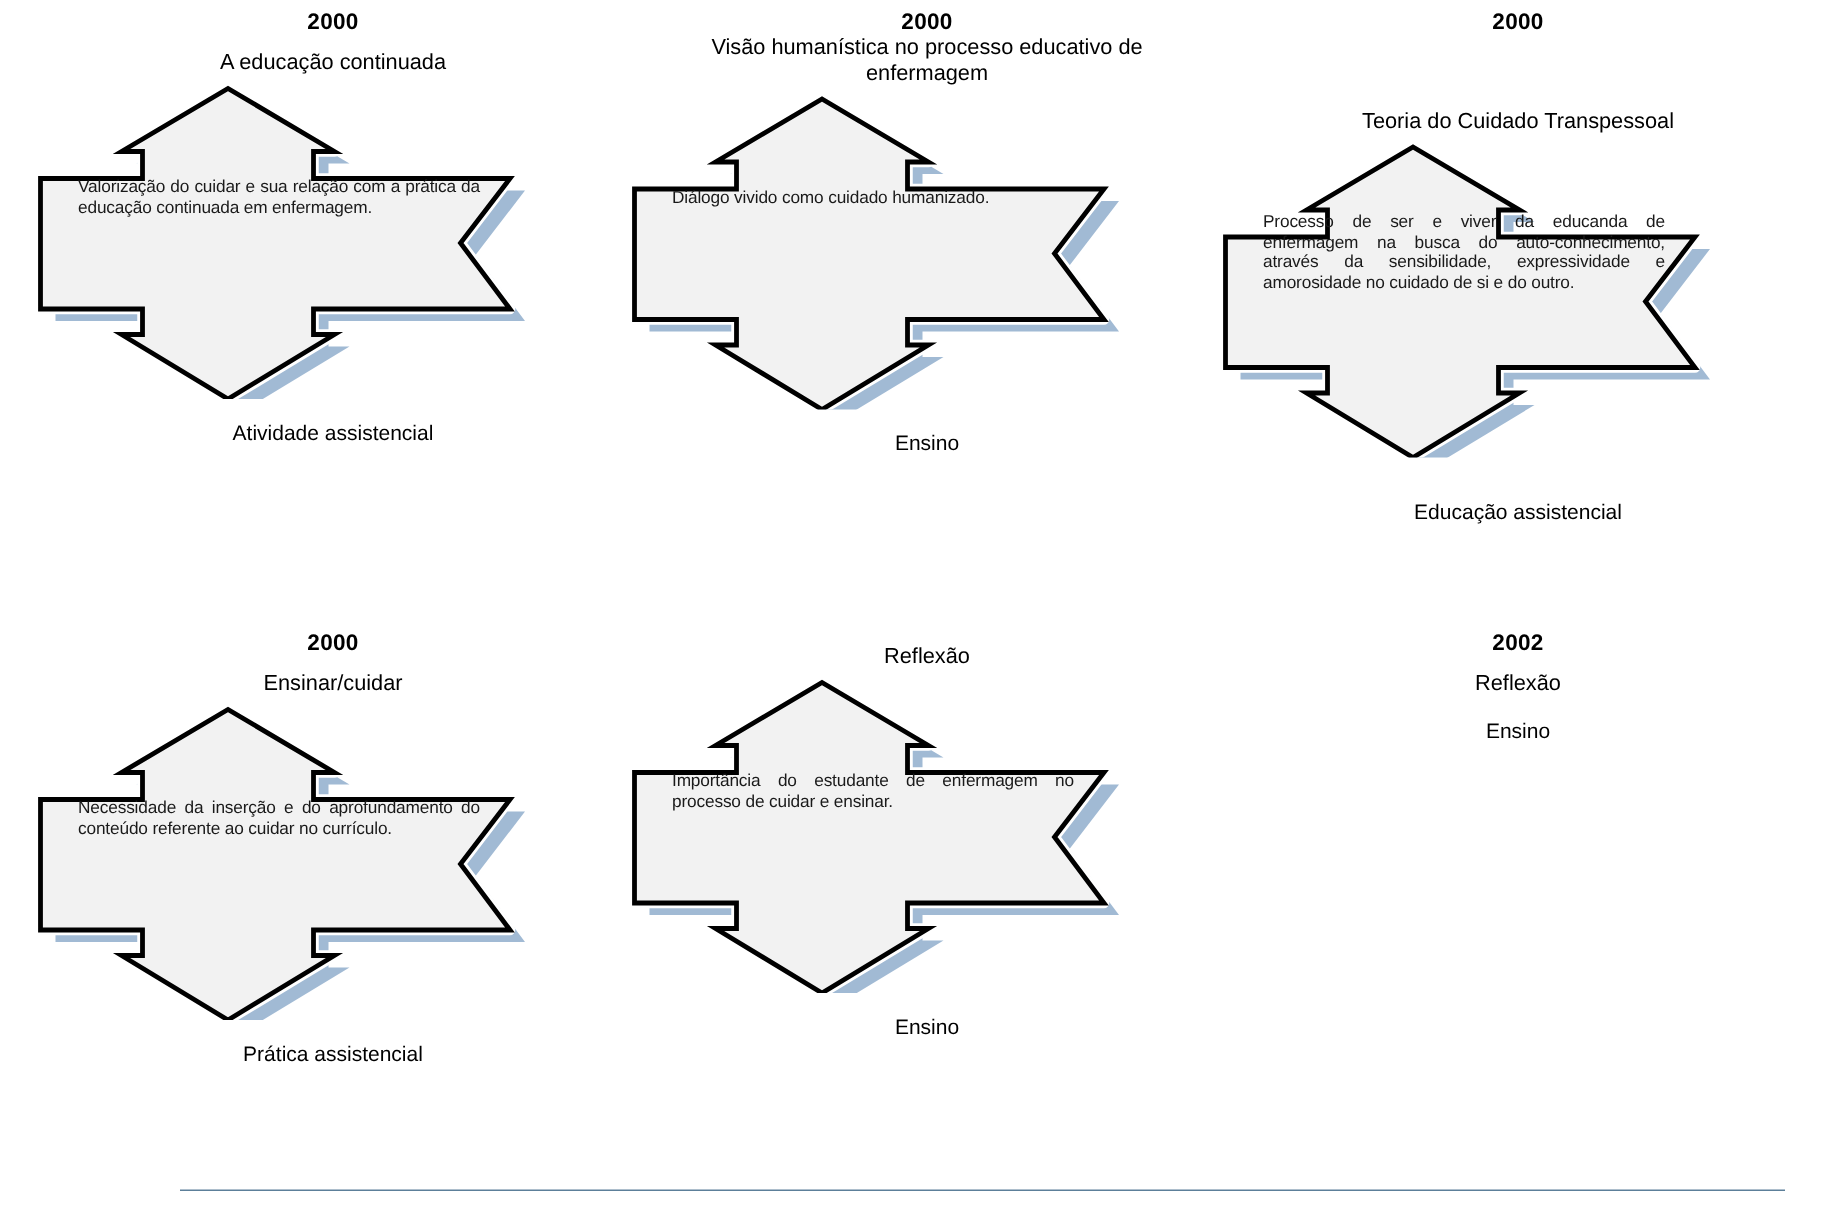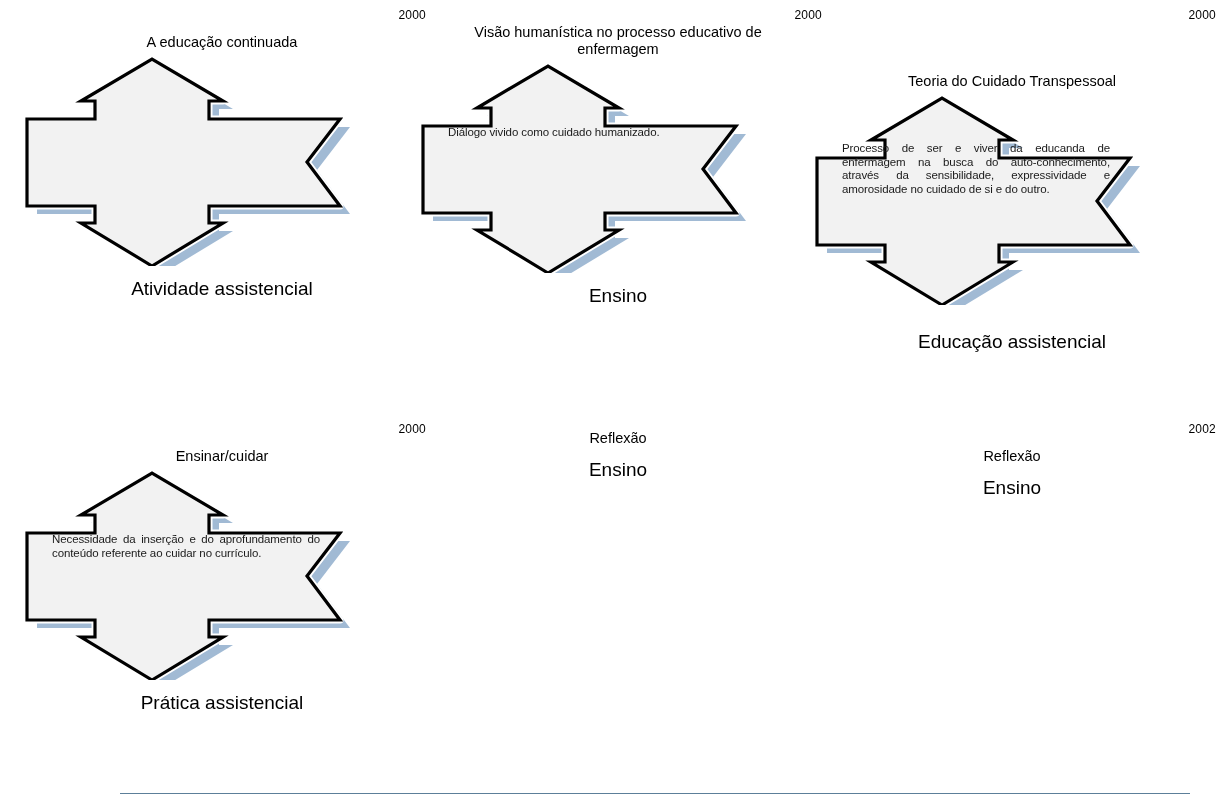--- a/index.html
+++ b/index.html
@@ -23,40 +23,39 @@
   }
 
   .cell {
     position: absolute;
     width: 408px;
     box-sizing: border-box;
     text-align: center;
   }
 
   .year-label {
-    font-size: 12px;
-    font-weight: normal;
+    font-size: 15px;
+    font-weight: bold;
     letter-spacing: 0.2px;
     line-height: 18px;
     margin: 0;
     color: #000;
-    text-align: right;
   }
 
   .top-label {
     font-size: 14.5px;
     font-weight: normal;
     line-height: 17px;
     margin: 0;
     color: #000;
     min-height: 17px;
   }
 
   .bottom-label {
-    font-size: 19px;
+    font-size: 14px;
     font-weight: normal;
     line-height: 17px;
     margin: 0;
     color: #000;
   }
 
   .shape-wrap {
     position: relative;
     width: 408px;
     height: 215px;
@@ -120,20 +119,21 @@
           <path d="M9 68 L9 155 L77 155 L77 172 L63 172 L134 215 L205 172 L191 172 L191 155 L322 155 L289 111 L322 68 L191 68 L191 50 L205 50 L134 8 L63 50 L77 50 L77 68 Z" transform="translate(10,8)" fill="#90aecd" opacity="0.85"></path>
         </g>
         <g>
           <path d="M9 68 L9 155 L77 155 L77 172 L63 172 L134 215 L205 172 L191 172 L191 155 L322 155 L289 111 L322 68 L191 68 L191 50 L205 50 L134 8 L63 50 L77 50 L77 68 Z" fill="#ffffff" stroke="#ffffff" stroke-width="7" stroke-linejoin="round"></path>
           <path d="M9 68 L9 155 L77 155 L77 172 L63 172 L134 215 L205 172 L191 172 L191 155 L322 155 L289 111 L322 68 L191 68 L191 50 L205 50 L134 8 L63 50 L77 50 L77 68 Z" fill="#f2f2f2" stroke="#000000" stroke-width="3.2" stroke-linejoin="miter"></path>
         </g>
         <g>
           <path d="M14 61 L83 61 M14 61 L14 74" fill="none" stroke="#ffffff" stroke-width="0"></path>
         </g>
       </svg>
+      <div class="body-text">Valorização do cuidar e sua relação com a prática da educação continuada em enfermagem.</div>
     </div>
     <div class="gap-before-bottom"></div>
     <div class="bottom-label">Atividade assistencial</div>
   </div>
 
   <div class="cell r1 c2">
     <div class="year-label">2000</div>
     <div class="top-label" style="padding:0 60px;">Visão humanística no processo educativo de enfermagem</div>
     <div class="shape-wrap">
       <svg width="408" height="215" viewBox="0 0 408 215" xmlns="http://www.w3.org/2000/svg" aria-hidden="true">
@@ -187,20 +187,32 @@
       </svg>
       <div class="body-text">Necessidade da inserção e do aprofundamento do conteúdo referente ao cuidar no currículo.</div>
     </div>
     <div class="gap-before-bottom"></div>
     <div class="bottom-label">Prática assistencial</div>
   </div>
 
   <div class="cell r2 c2">
     <div class="spacer-sm"></div>
     <div class="top-label">Reflexão</div>
+    <div class="shape-wrap">
+      <svg width="408" height="215" viewBox="0 0 408 215" xmlns="http://www.w3.org/2000/svg" aria-hidden="true">
+        <g>
+          <path d="M9 68 L9 155 L77 155 L77 172 L63 172 L134 215 L205 172 L191 172 L191 155 L322 155 L289 111 L322 68 L191 68 L191 50 L205 50 L134 8 L63 50 L77 50 L77 68 Z" transform="translate(10,8)" fill="#90aecd" opacity="0.85"></path>
+        </g>
+        <g>
+          <path d="M9 68 L9 155 L77 155 L77 172 L63 172 L134 215 L205 172 L191 172 L191 155 L322 155 L289 111 L322 68 L191 68 L191 50 L205 50 L134 8 L63 50 L77 50 L77 68 Z" fill="#ffffff" stroke="#ffffff" stroke-width="7" stroke-linejoin="round"></path>
+          <path d="M9 68 L9 155 L77 155 L77 172 L63 172 L134 215 L205 172 L191 172 L191 155 L322 155 L289 111 L322 68 L191 68 L191 50 L205 50 L134 8 L63 50 L77 50 L77 68 Z" fill="#f2f2f2" stroke="#000000" stroke-width="3.2" stroke-linejoin="miter"></path>
+        </g>
+      </svg>
+      <div class="body-text">Importância do estudante de enfermagem no processo de cuidar e ensinar.</div>
+    </div>
     <div class="gap-before-bottom"></div>
     <div class="bottom-label">Ensino</div>
   </div>
 
   <div class="cell r2 c3">
     <div class="year-label">2002</div>
     <div class="spacer-sm"></div>
     <div class="top-label">Reflexão</div>
     <div class="gap-before-bottom"></div>
     <div class="bottom-label">Ensino</div>

